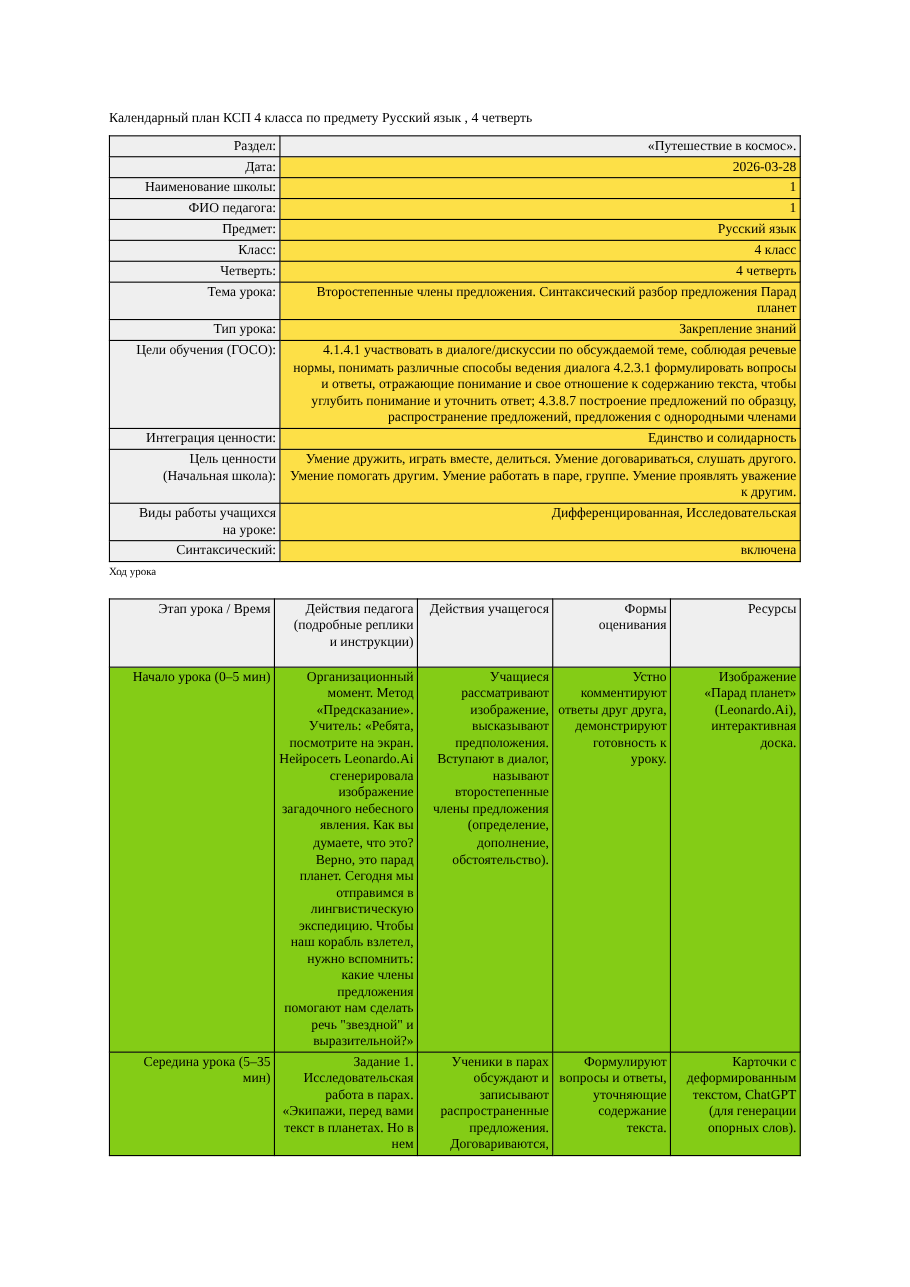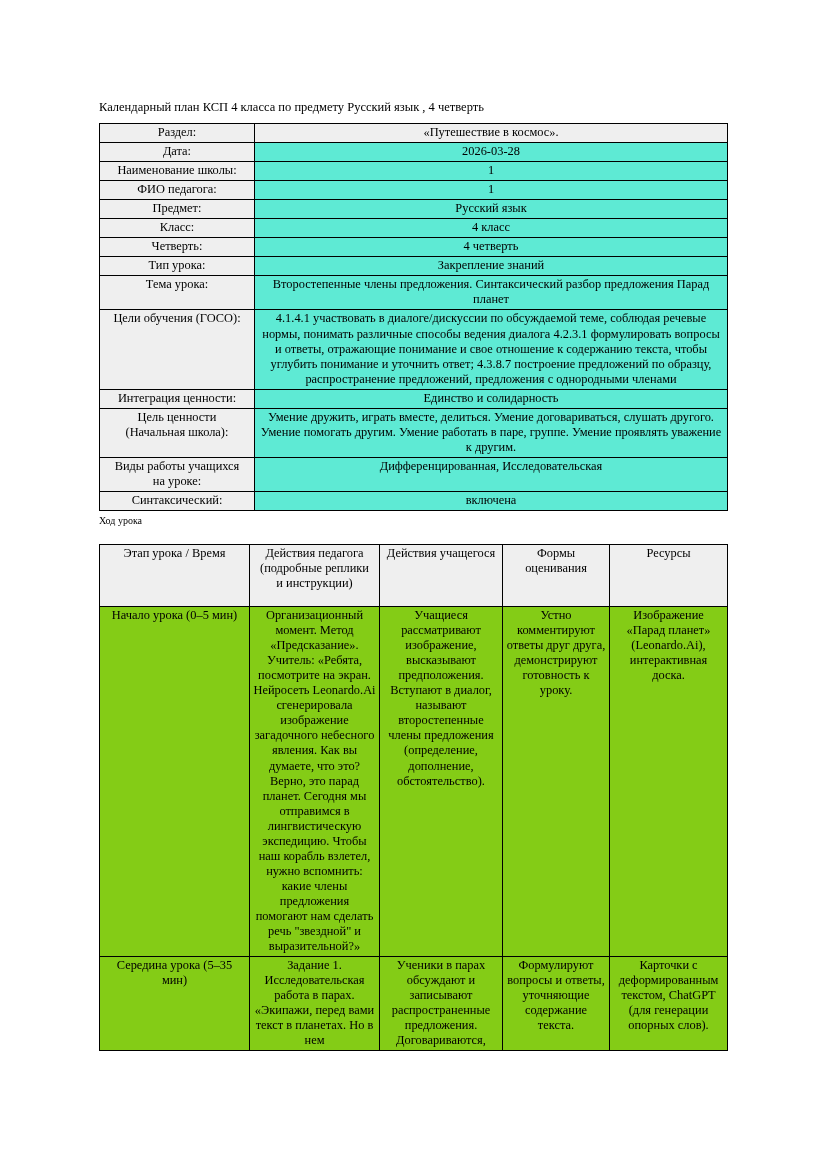--- a/index.html
+++ b/index.html
@@ -38,33 +38,33 @@
     table-layout: fixed;
     border: 1px solid #000000;
   }
   table td, table th {
     border: 1px solid #000000;
     vertical-align: top;
     padding: 1px 3px 2px 3px;
     font-size: 12.4px;
     line-height: 15.05px;
     font-weight: normal;
-    text-align: center;
+    text-align: right;
   }
   
   #info-table {
     width: 628px;
   }
   #info-table col.c-label { width: 155px; }
   #info-table col.c-value { width: 473px; }
   #info-table td.label {
     background: #efefef;
   }
   #info-table td.value {
-    background: #5eead4;
+    background: #fde047;
   }
   #info-table tr.first-row td {
     background: #efefef;
   }
   
   #flow-table {
     width: 628px;
     margin-top: 16px;
   }
   #flow-table col.f1 { width: 150px; }
@@ -151,32 +151,32 @@
         <tr>
           <td class="label">
             <span class="cell-text">Четверть:</span>
           </td>
           <td class="value">
             <span class="cell-text">4 четверть</span>
           </td>
         </tr>
         <tr>
           <td class="label">
+            <span class="cell-text">Тема урока:</span>
+          </td>
+          <td class="value">
+            <span class="cell-text">Второстепенные члены предложения. Синтаксический разбор предложения Парад планет</span>
+          </td>
+        </tr>
+        <tr>
+          <td class="label">
             <span class="cell-text">Тип урока:</span>
           </td>
           <td class="value">
             <span class="cell-text">Закрепление знаний</span>
-          </td>
-        </tr>
-        <tr>
-          <td class="label">
-            <span class="cell-text">Тема урока:</span>
-          </td>
-          <td class="value">
-            <span class="cell-text">Второстепенные члены предложения. Синтаксический разбор предложения Парад планет</span>
           </td>
         </tr>
         <tr>
           <td class="label">
             <span class="cell-text">Цели обучения (ГОСО):</span>
           </td>
           <td class="value">
             <span class="cell-text">4.1.4.1 участвовать в диалоге/дискуссии по обсуждаемой теме, соблюдая речевые нормы, понимать различные способы ведения диалога 4.2.3.1 формулировать вопросы и ответы, отражающие понимание и свое отношение к содержанию текста, чтобы углубить понимание и уточнить ответ; 4.3.8.7 построение предложений по образцу, распространение предложений, предложения с однородными членами</span>
           </td>
         </tr>

